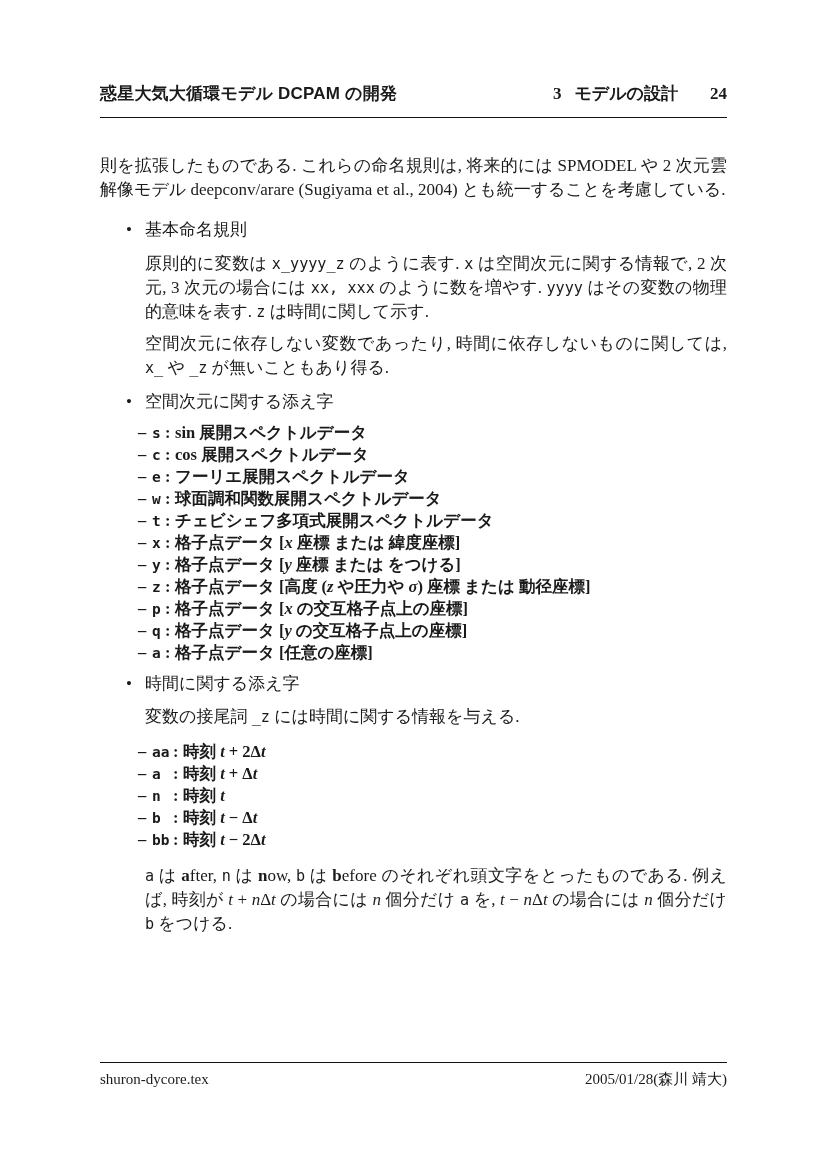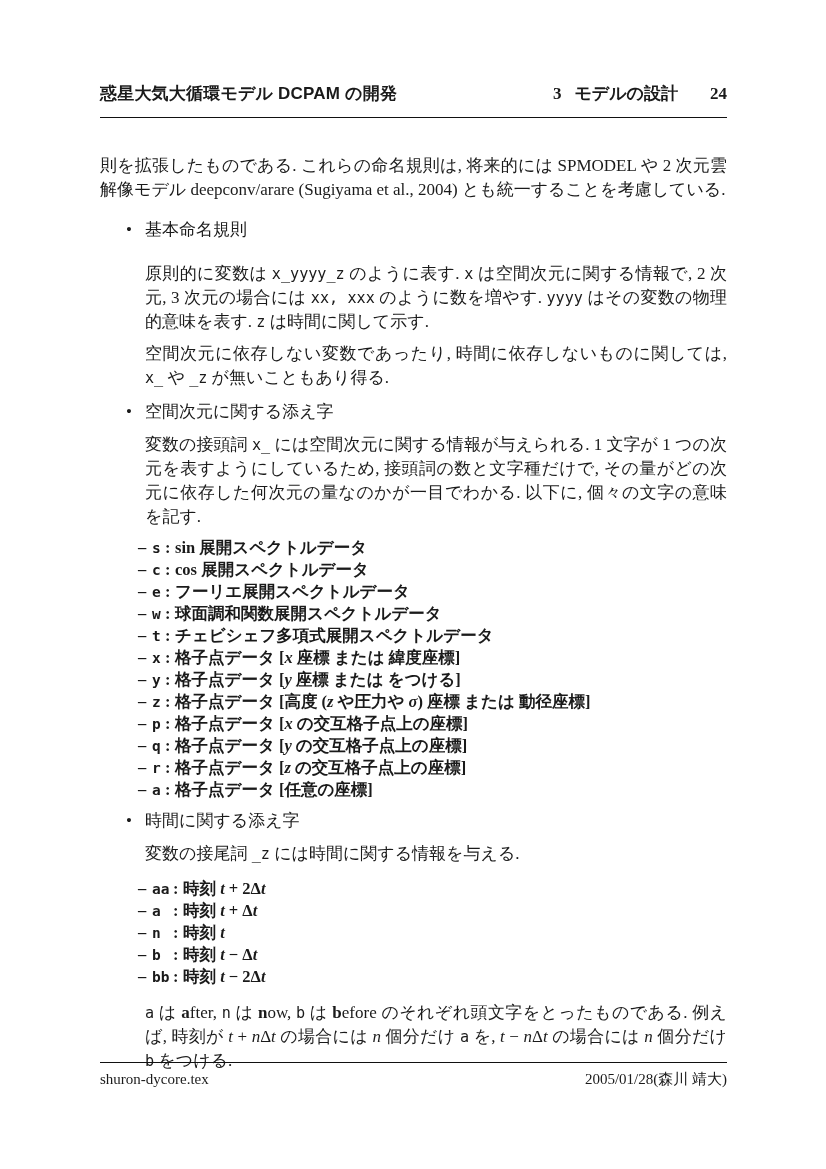--- a/index.html
+++ b/index.html
@@ -27,21 +27,21 @@
   .para { font-size:17px; line-height:24px; text-align:justify; margin:0; }
   .intro { margin-top:36px; }
 
   
   .item-title { position:relative; padding-left:45px; font-size:17px; line-height:24px; }
   .bullet { position:absolute; left:26px; top:0; }
   .s1-title { margin-top:16px; }
   .s2-title { margin-top:10px; }
   .s3-title { margin-top:8px; }
   .ipara { margin-left:45px; }
-  .mt10 { margin-top:20px; } .mt9 { margin-top:9px; } .mt8 { margin-top:8px; }
+  .mt10 { margin-top:10px; } .mt9 { margin-top:9px; } .mt8 { margin-top:8px; }
   .mt12 { margin-top:12px; } .mt13 { margin-top:13px; }
 
   
   .sublist { font-size:16.5px; line-height:21px; }
   .lrow { padding-left:38px; white-space:nowrap;font-weight:bold; }
   .dash { display:inline-block; width:14px; }
   .llabel { display:inline-block; font-family:"DejaVu Sans Mono","Liberation Mono",monospace; font-size:14.5px; }
   .w1 { width:13px; } .w2 { width:21px; }
   .lcolon { display:inline-block; width:10px; }
 
@@ -83,33 +83,31 @@
       </div>
       <p class="para ipara mt10"><span class="seg-jp">原則的に変数は </span><span class="seg-tt">x_yyyy_z</span><span class="seg-jp"> のように表す. </span><span class="seg-tt">x</span><span class="seg-jp"> は空間次元に関する情報で, 2 次元, 3 次元の場合には </span><span class="seg-tt">xx, xxx</span><span class="seg-jp"> のように数を増やす. </span><span class="seg-tt">yyyy</span><span class="seg-jp"> はその変数の物理的意味を表す. </span><span class="seg-tt">z</span><span class="seg-jp"> は時間に関して示す.</span></p>
       <p class="para ipara mt8"><span class="seg-jp">空間次元に依存しない変数であったり, 時間に依存しないものに関しては, </span><span class="seg-tt">x_</span><span class="seg-jp"> や </span><span class="seg-tt">_z</span><span class="seg-jp"> が無いこともあり得る.</span></p>
     </section>
 
     <section>
       <div class="item-title s2-title">
         <span class="bullet">•</span>
         <span>空間次元に関する添え字</span>
       </div>
-      <p class="para ipara mt9"><span class="seg-jp">変数の接頭詞 </span><span class="seg-tt">x_</span><span class="seg-jp"> には空間次元に関する情報が与えられる. 1 文字が 1 つの次元を表すようにしているため, 接頭詞の数と文字種だけで, その量がどの次元に依存した何次元の量なのかが一目でわかる. 以下に, 個々の文字の意味を記す.</span></p>
       <div class="sublist mt8">
           <div class="lrow"><span class="dash">–</span><span class="llabel w1">s</span><span class="lcolon">:</span><span><span class="seg-rm">sin </span><span class="seg-jp">展開スペクトルデータ</span></span></div>
           <div class="lrow"><span class="dash">–</span><span class="llabel w1">c</span><span class="lcolon">:</span><span><span class="seg-rm">cos </span><span class="seg-jp">展開スペクトルデータ</span></span></div>
           <div class="lrow"><span class="dash">–</span><span class="llabel w1">e</span><span class="lcolon">:</span><span><span class="seg-jp">フーリエ展開スペクトルデータ</span></span></div>
           <div class="lrow"><span class="dash">–</span><span class="llabel w1">w</span><span class="lcolon">:</span><span><span class="seg-jp">球面調和関数展開スペクトルデータ</span></span></div>
           <div class="lrow"><span class="dash">–</span><span class="llabel w1">t</span><span class="lcolon">:</span><span><span class="seg-jp">チェビシェフ多項式展開スペクトルデータ</span></span></div>
           <div class="lrow"><span class="dash">–</span><span class="llabel w1">x</span><span class="lcolon">:</span><span><span class="seg-jp">格子点データ [</span><span class="seg-it">x</span><span class="seg-jp"> 座標 または 緯度座標]</span></span></div>
           <div class="lrow"><span class="dash">–</span><span class="llabel w1">y</span><span class="lcolon">:</span><span><span class="seg-jp">格子点データ [</span><span class="seg-it">y</span><span class="seg-jp"> 座標 または をつける]</span></span></div>
           <div class="lrow"><span class="dash">–</span><span class="llabel w1">z</span><span class="lcolon">:</span><span><span class="seg-jp">格子点データ [高度 (</span><span class="seg-it">z</span><span class="seg-jp"> や圧力や </span><span class="seg-it">σ</span><span class="seg-jp">) 座標 または 動径座標]</span></span></div>
           <div class="lrow"><span class="dash">–</span><span class="llabel w1">p</span><span class="lcolon">:</span><span><span class="seg-jp">格子点データ [</span><span class="seg-it">x</span><span class="seg-jp"> の交互格子点上の座標]</span></span></div>
           <div class="lrow"><span class="dash">–</span><span class="llabel w1">q</span><span class="lcolon">:</span><span><span class="seg-jp">格子点データ [</span><span class="seg-it">y</span><span class="seg-jp"> の交互格子点上の座標]</span></span></div>
-          <div class="lrow"><span class="dash">–</span><span class="llabel w1">r</span><span class="lcolon">:</span><span><span class="seg-jp">格子点データ [</span><span class="seg-it">z</span><span class="seg-jp"> の交互格子点上の座標]</span></span></div>
           <div class="lrow"><span class="dash">–</span><span class="llabel w1">a</span><span class="lcolon">:</span><span><span class="seg-jp">格子点データ [任意の座標]</span></span></div>
         </div>
     </section>
 
     <section>
       <div class="item-title s3-title">
         <span class="bullet">•</span>
         <span>時間に関する添え字</span>
       </div>
       <p class="para ipara mt9"><span class="seg-jp">変数の接尾詞 </span><span class="seg-tt">_z</span><span class="seg-jp"> には時間に関する情報を与える.</span></p>

